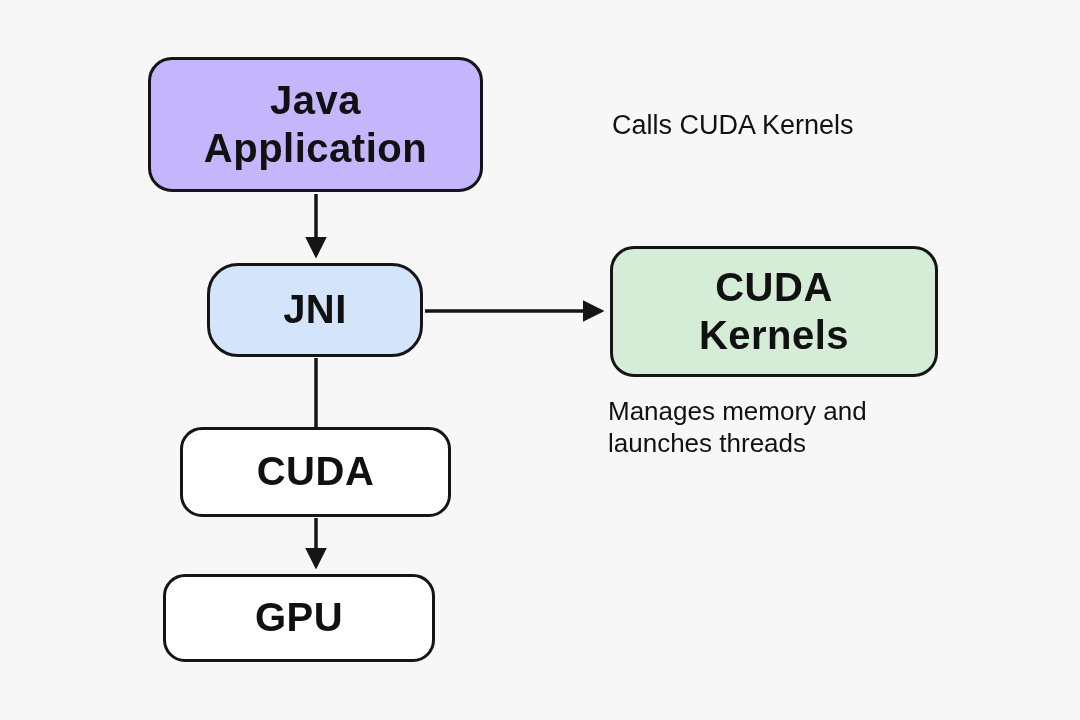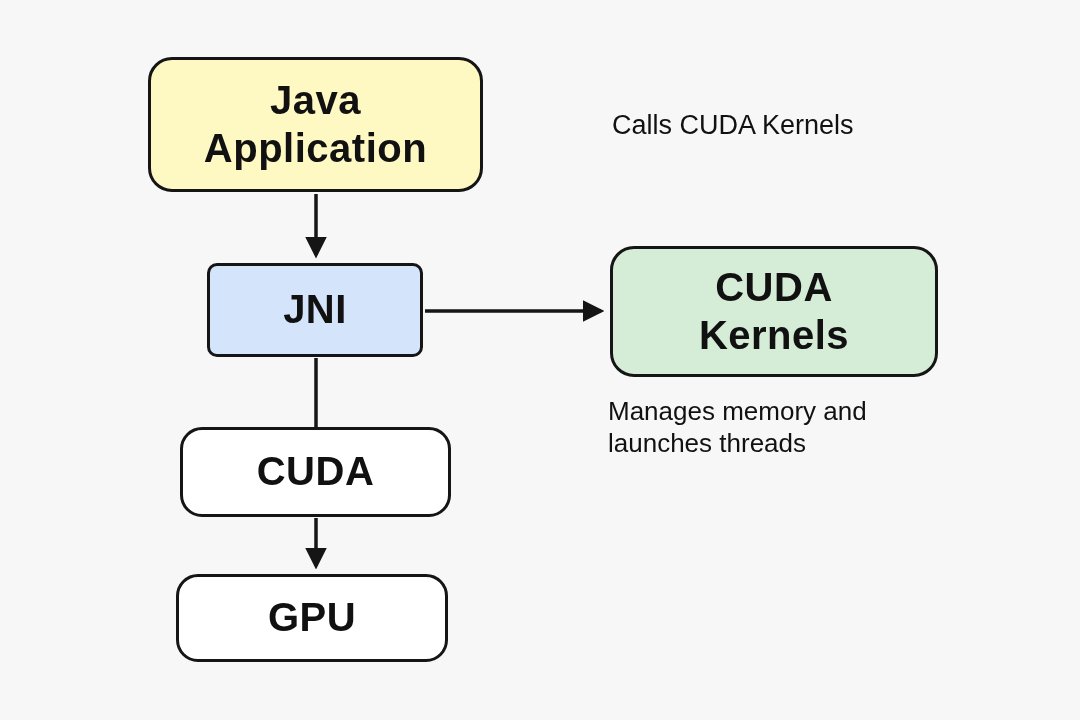--- a/index.html
+++ b/index.html
@@ -30,23 +30,23 @@
     justify-content: center;
     text-align: center;
     font-weight: 700;
     font-size: 40px;
     line-height: 1.18;
     color: #111111;
     white-space: pre-line;
     letter-spacing: 0.5px;
   }
   #node-java-app  { left: 148px; top: 57px;  width: 335px; height: 135px; border-radius: 24px; }
-  #node-jni       { left: 207px; top: 263px; width: 216px; height: 94px;  border-radius: 10px; }
+  #node-jni       { left: 207px; top: 263px; width: 216px; height: 94px;  border-radius: 31px; }
   #node-cuda      { left: 180px; top: 427px; width: 271px; height: 90px;  border-radius: 22px; }
-  #node-gpu       { left: 176px; top: 574px; width: 272px; height: 88px;  border-radius: 22px; }
+  #node-gpu       { left: 163px; top: 574px; width: 272px; height: 88px;  border-radius: 22px; }
   #node-cuda-kernels { left: 610px; top: 246px; width: 328px; height: 131px; border-radius: 24px; }
   .annotation {
     position: absolute;
     color: #111111;
     font-weight: 400;
   }
   #annotation-calls {
     left: 612px; top: 110px;
     font-size: 27px;
     white-space: nowrap;
@@ -69,21 +69,21 @@
       <marker id="arrowhead" markerWidth="6.2" markerHeight="6.2" refX="5.2" refY="3.1" orient="auto">
         <path d="M0,0 L6.2,3.1 L0,6.2 Z" fill="#151515"></path>
       </marker>
     </defs>
     <line x1="316" y1="194" x2="316" y2="255" stroke="#151515" stroke-width="3.5" marker-end="url(#arrowhead)"></line>
     <line x1="316" y1="358" x2="316" y2="428" stroke="#151515" stroke-width="3.5"></line>
     <line x1="316" y1="518" x2="316" y2="566" stroke="#151515" stroke-width="3.5" marker-end="url(#arrowhead)"></line>
     <line x1="425" y1="311" x2="601" y2="311" stroke="#151515" stroke-width="3.5" marker-end="url(#arrowhead)"></line>
   </svg>
 
-  <div class="node" id="node-java-app" style="background-color: #fef9c3;">Java
+  <div class="node" id="node-java-app" style="background-color: #c4b5fd;">Java
 Application</div>
 
   <div class="node" id="node-jni" style="background-color: rgb(212, 229, 251);">JNI</div>
 
   <div class="node" id="node-cuda" style="background-color: rgb(255, 255, 255);">CUDA</div>
 
   <div class="node" id="node-gpu" style="background-color: rgb(255, 255, 255);">GPU</div>
 
   <div class="node" id="node-cuda-kernels" style="background-color: rgb(213, 237, 214);">CUDA
 Kernels</div>

